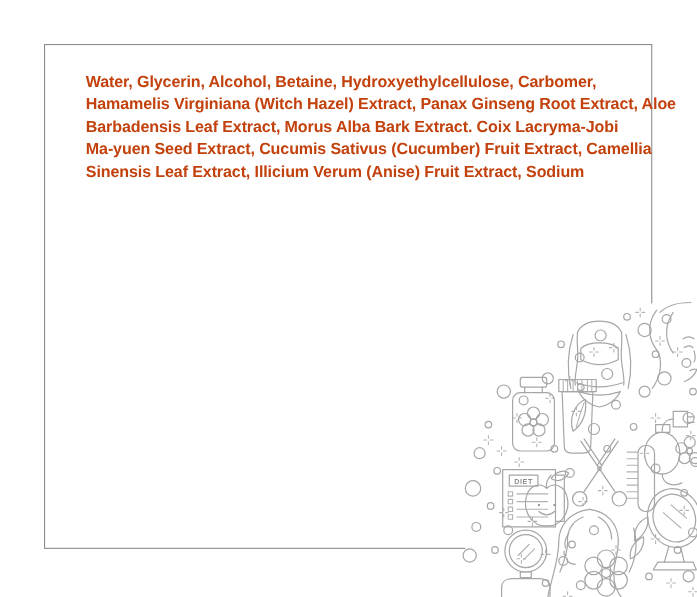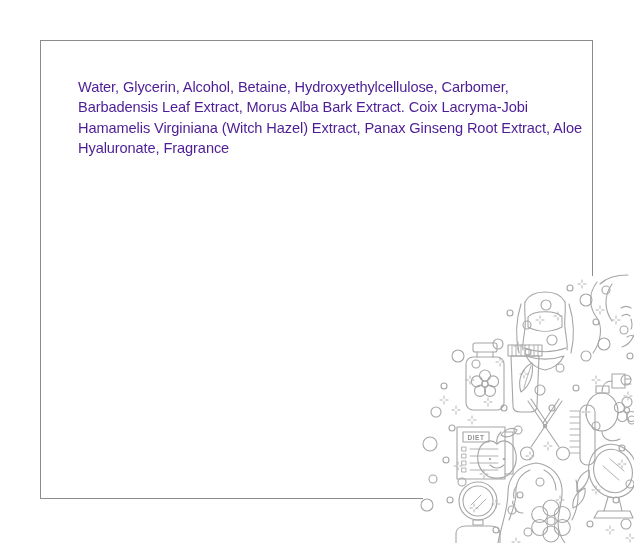--- a/index.html
+++ b/index.html
@@ -6,45 +6,47 @@
   body{
     width:634px;height:543px;position:relative;overflow:hidden;
     background:#ffffff;
     font-family:"Liberation Sans", sans-serif;
   }
   .card{
     position:absolute;left:40px;top:40px;width:553px;height:459px;
     border:1px solid #8c8c8c;background:#ffffff;box-sizing:border-box;
   }
   .ingredients{
-    position:absolute;left:37px;top:36px;width:505px;
+    position:absolute;left:37px;top:24px;width:505px;
     font-size:14.6px;line-height:20.4px;letter-spacing:-0.1px;
-    color:#4c1d95;
+    color:#c2410c;
+    font-weight:bold;
   }
   .ingredients .line{white-space:pre;}
   .illustration{
     position:absolute;left:400px;top:260px;width:234px;height:283px;z-index:3;
   }
   svg .ln{fill:none;stroke:#a6a6a6;stroke-width:1.1;stroke-linecap:round;stroke-linejoin:round;}
   svg .ln-thin{fill:none;stroke:#b2b2b2;stroke-width:1;stroke-linecap:round;stroke-linejoin:round;}
   svg .dot{fill:#9a9a9a;stroke:none;}
   svg text.diet{
     font-family:"Liberation Sans",sans-serif;font-size:6.5px;font-weight:bold;
     fill:#8f8f8f;stroke:none;letter-spacing:0.6px;
   }
 </style>
 </head>
 <body>
 
 <div class="card">
   <div class="ingredients">
     <div class="line">Water, Glycerin, Alcohol, Betaine, Hydroxyethylcellulose, Carbomer,</div>
+    <div class="line">Hamamelis Virginiana (Witch Hazel) Extract, Panax Ginseng Root Extract, Aloe</div>
     <div class="line">Barbadensis Leaf Extract, Morus Alba Bark Extract. Coix Lacryma-Jobi</div>
-    <div class="line">Hamamelis Virginiana (Witch Hazel) Extract, Panax Ginseng Root Extract, Aloe</div>
-    <div class="line">Hyaluronate, Fragrance</div>
+    <div class="line">Ma-yuen Seed Extract, Cucumis Sativus (Cucumber) Fruit Extract, Camellia</div>
+    <div class="line">Sinensis Leaf Extract, Illicium Verum (Anise) Fruit Extract, Sodium</div>
   </div>
 </div>
 
 <svg class="illustration" width="234" height="283" viewBox="0 0 234 283" xmlns="http://www.w3.org/2000/svg">
   <defs>
     <g id="sp">
       <path class="ln-thin" d="M-4 0 H-1.6 M1.6 0 H4 M0 -4 V-1.6 M0 1.6 V4"></path>
     </g>
   </defs>
 

